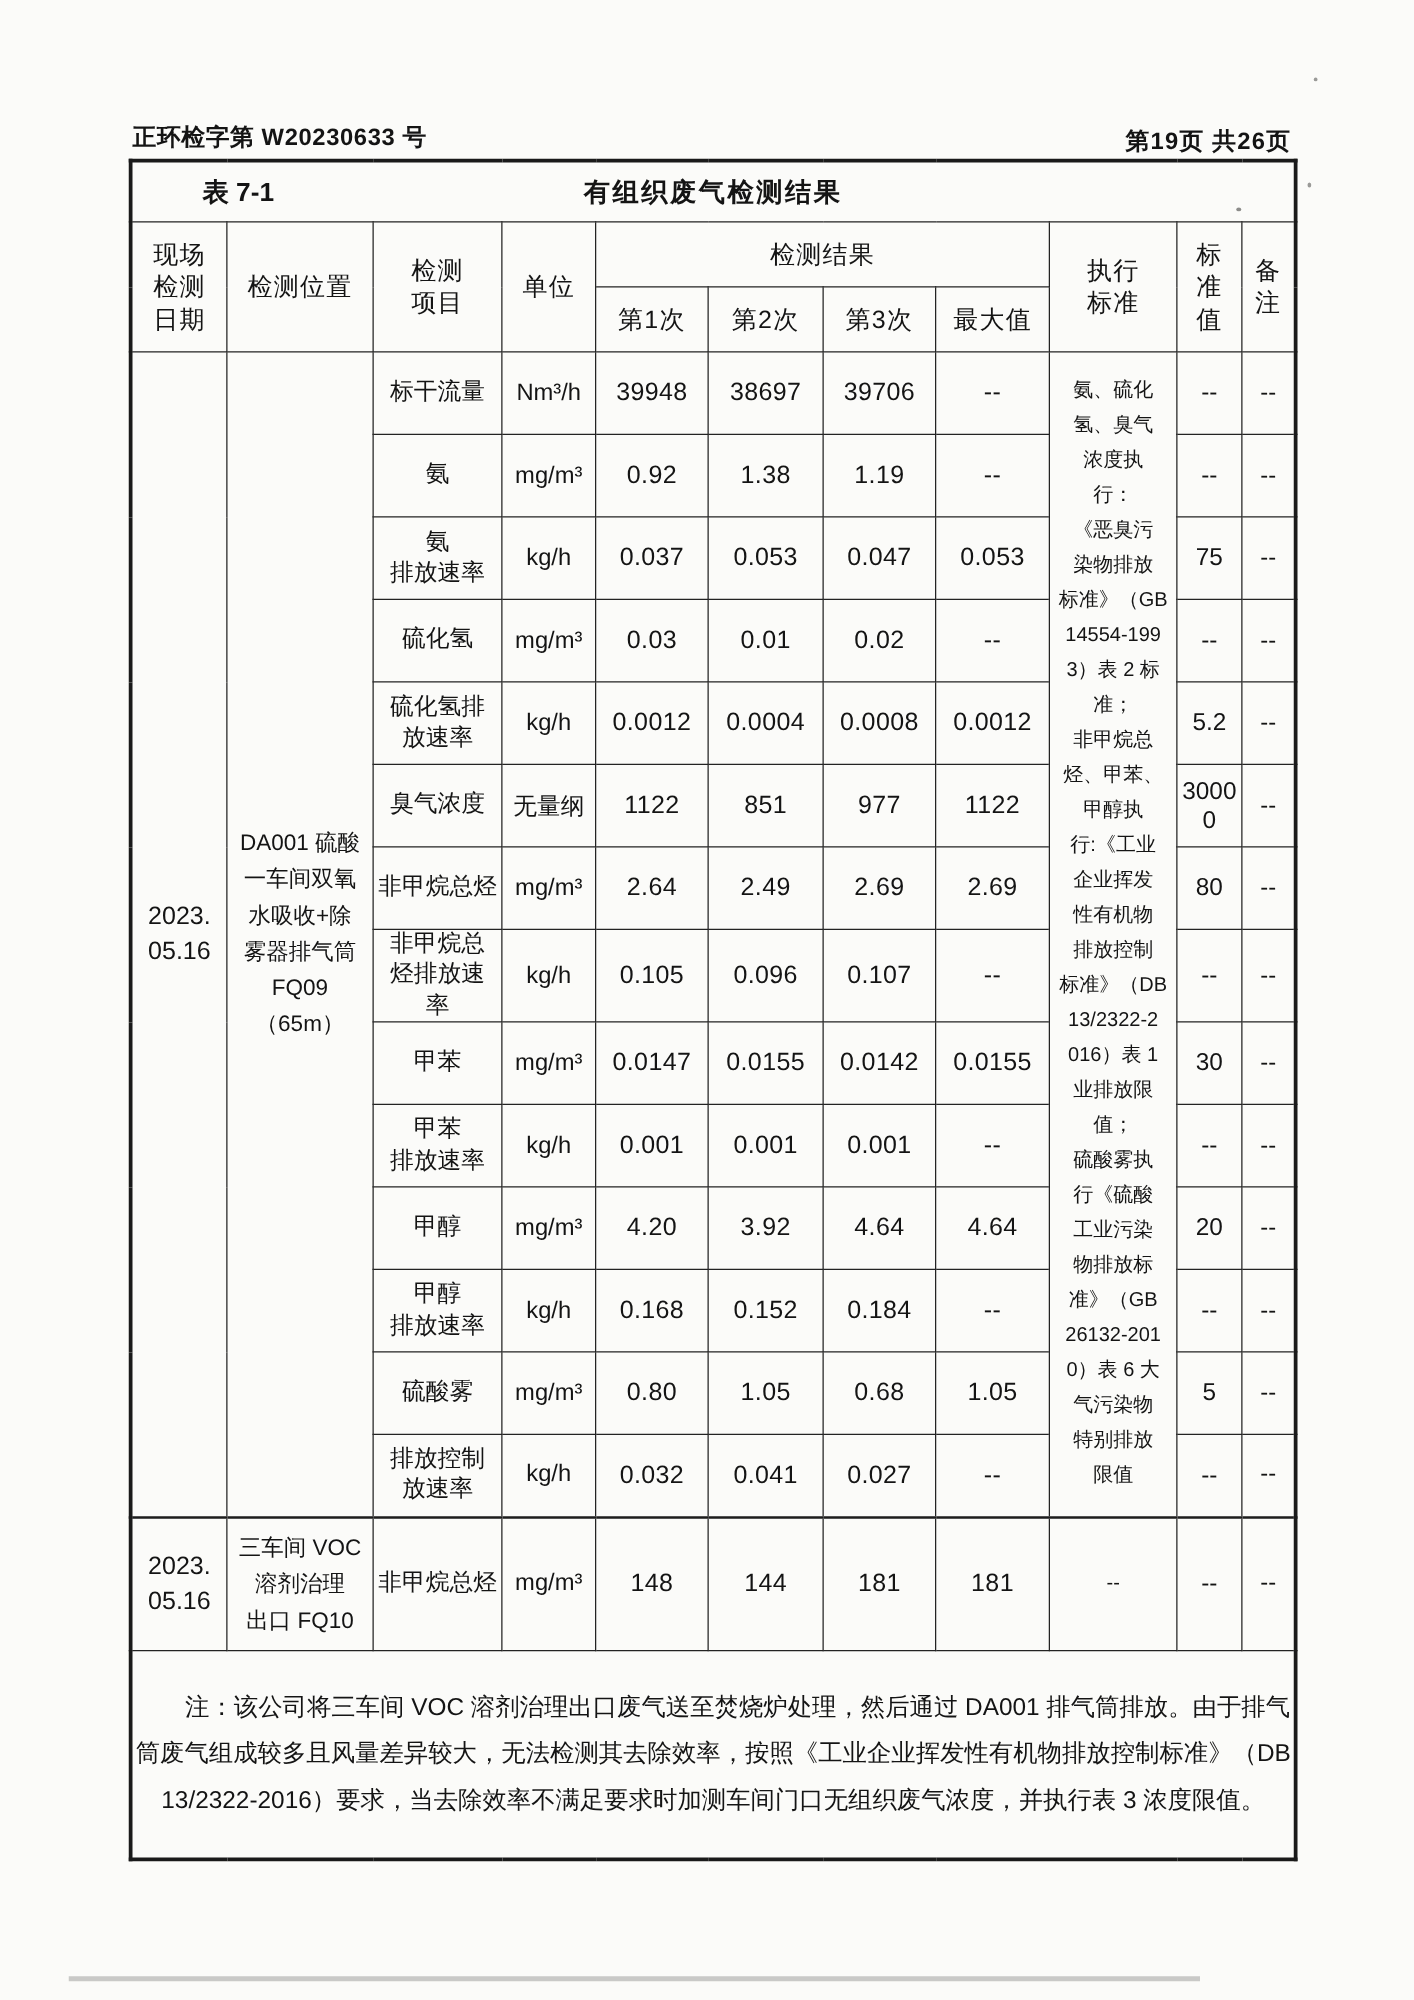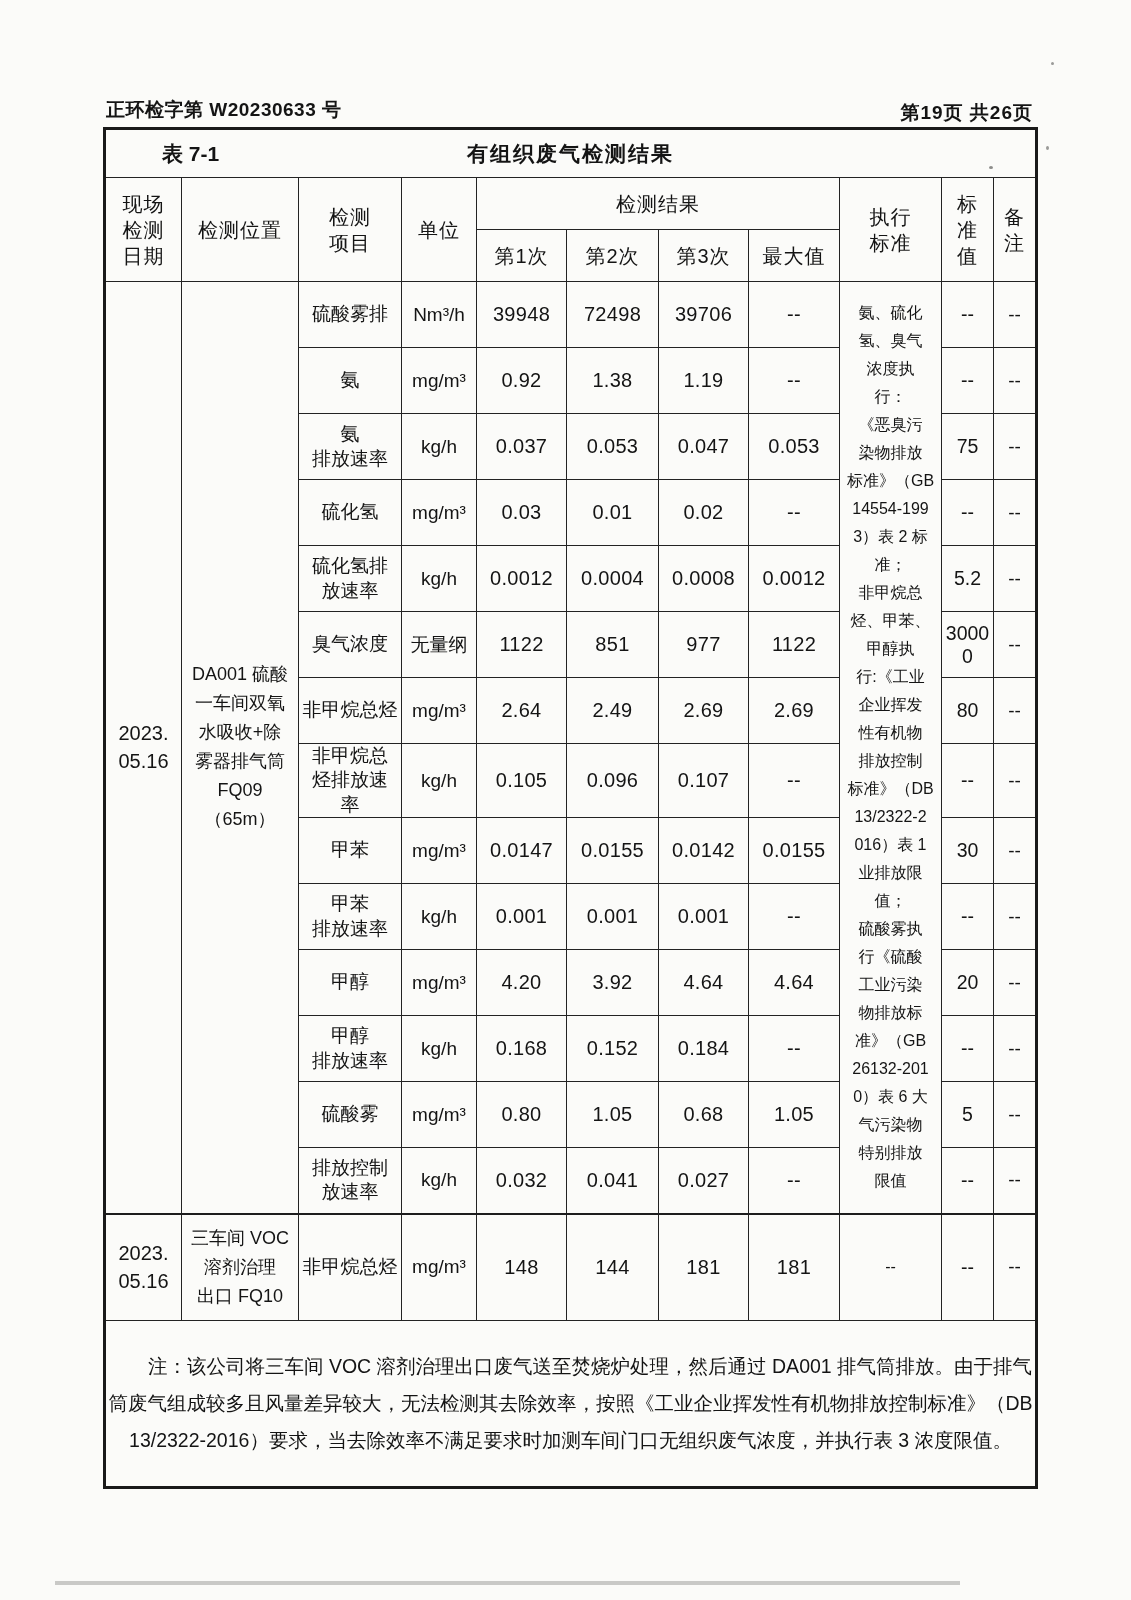--- a/index.html
+++ b/index.html
@@ -116,24 +116,24 @@
       </tr>
       <tr class="r">
         <td class="date pre" rowspan="14">2023.
 05.16</td>
         <td class="loc pre" rowspan="14">DA001 硫酸
 一车间双氧
 水吸收+除
 雾器排气筒
 FQ09
 （65m）</td>
-        <td class="item pre">硫酸雾排</td>
+        <td class="item pre">标干流量</td>
         <td class="unit">Nm³/h</td>
         <td class="val">39948</td>
-        <td class="val">72498</td>
+        <td class="val">38697</td>
         <td class="val">39706</td>
         <td class="val">--</td>
         <td class="stdcol pre" rowspan="14">氨、硫化
 氢、臭气
 浓度执
 行：
 《恶臭污
 染物排放
 标准》（GB
 14554-199

